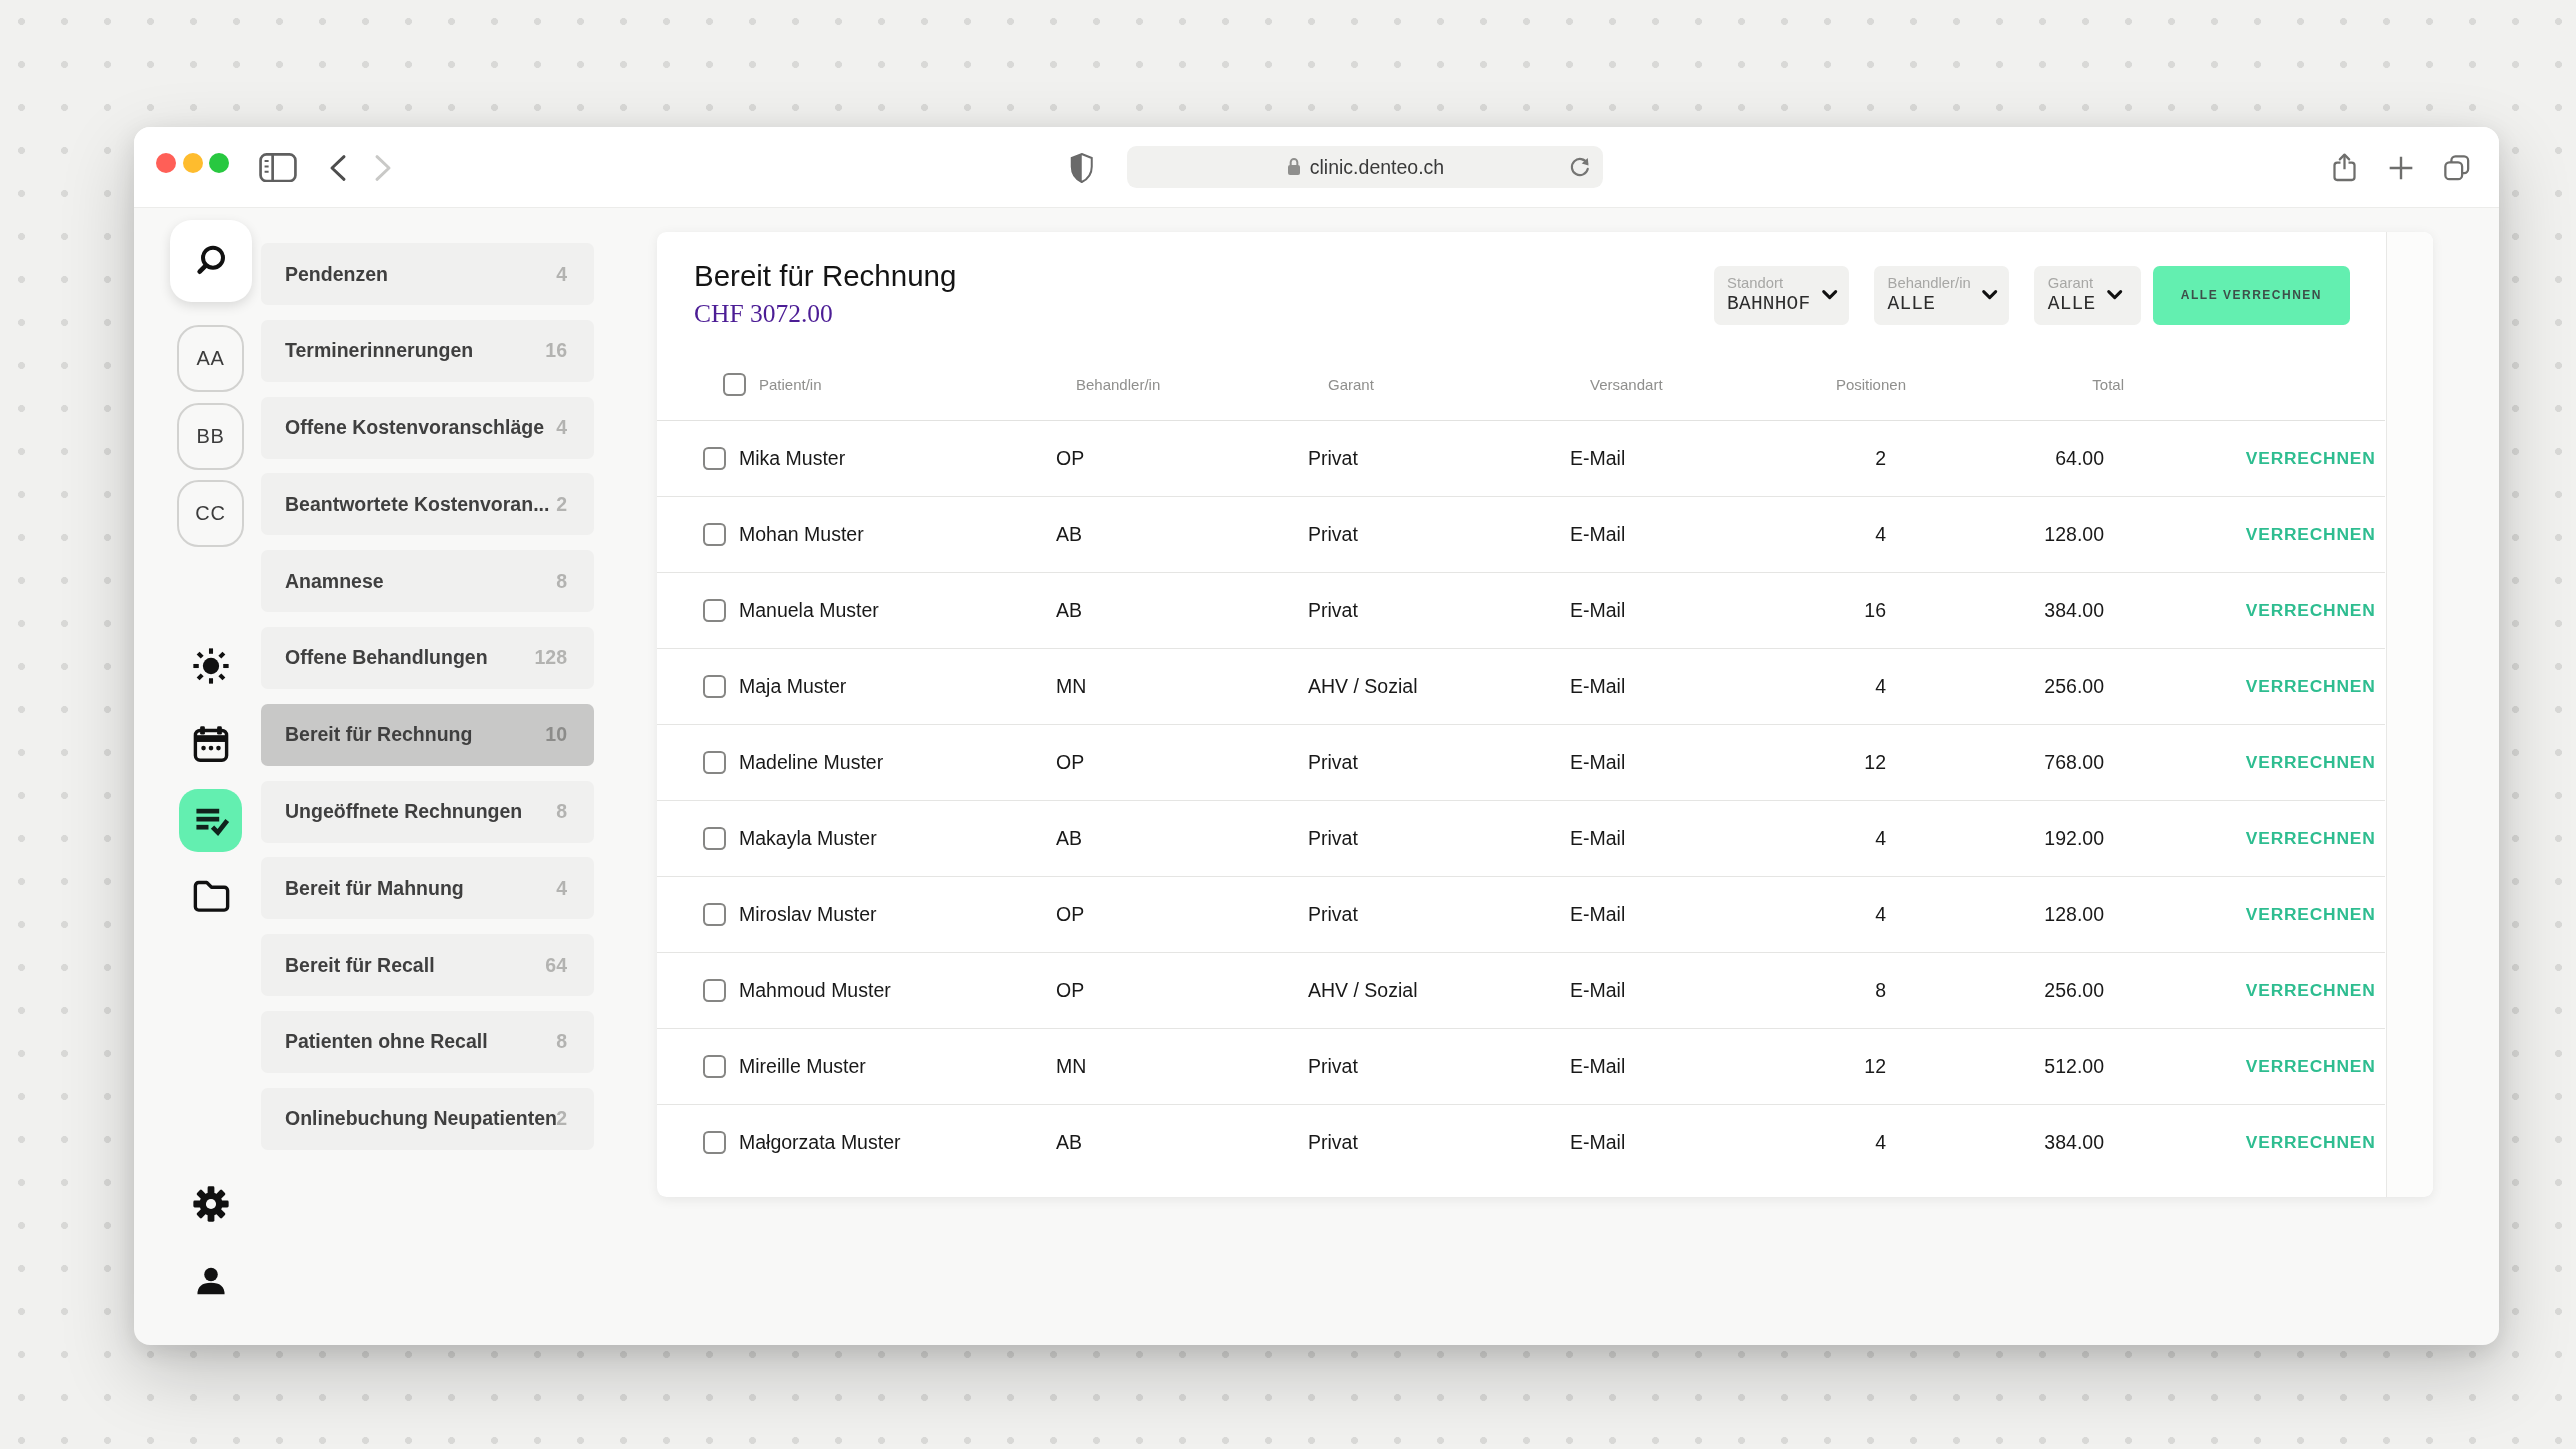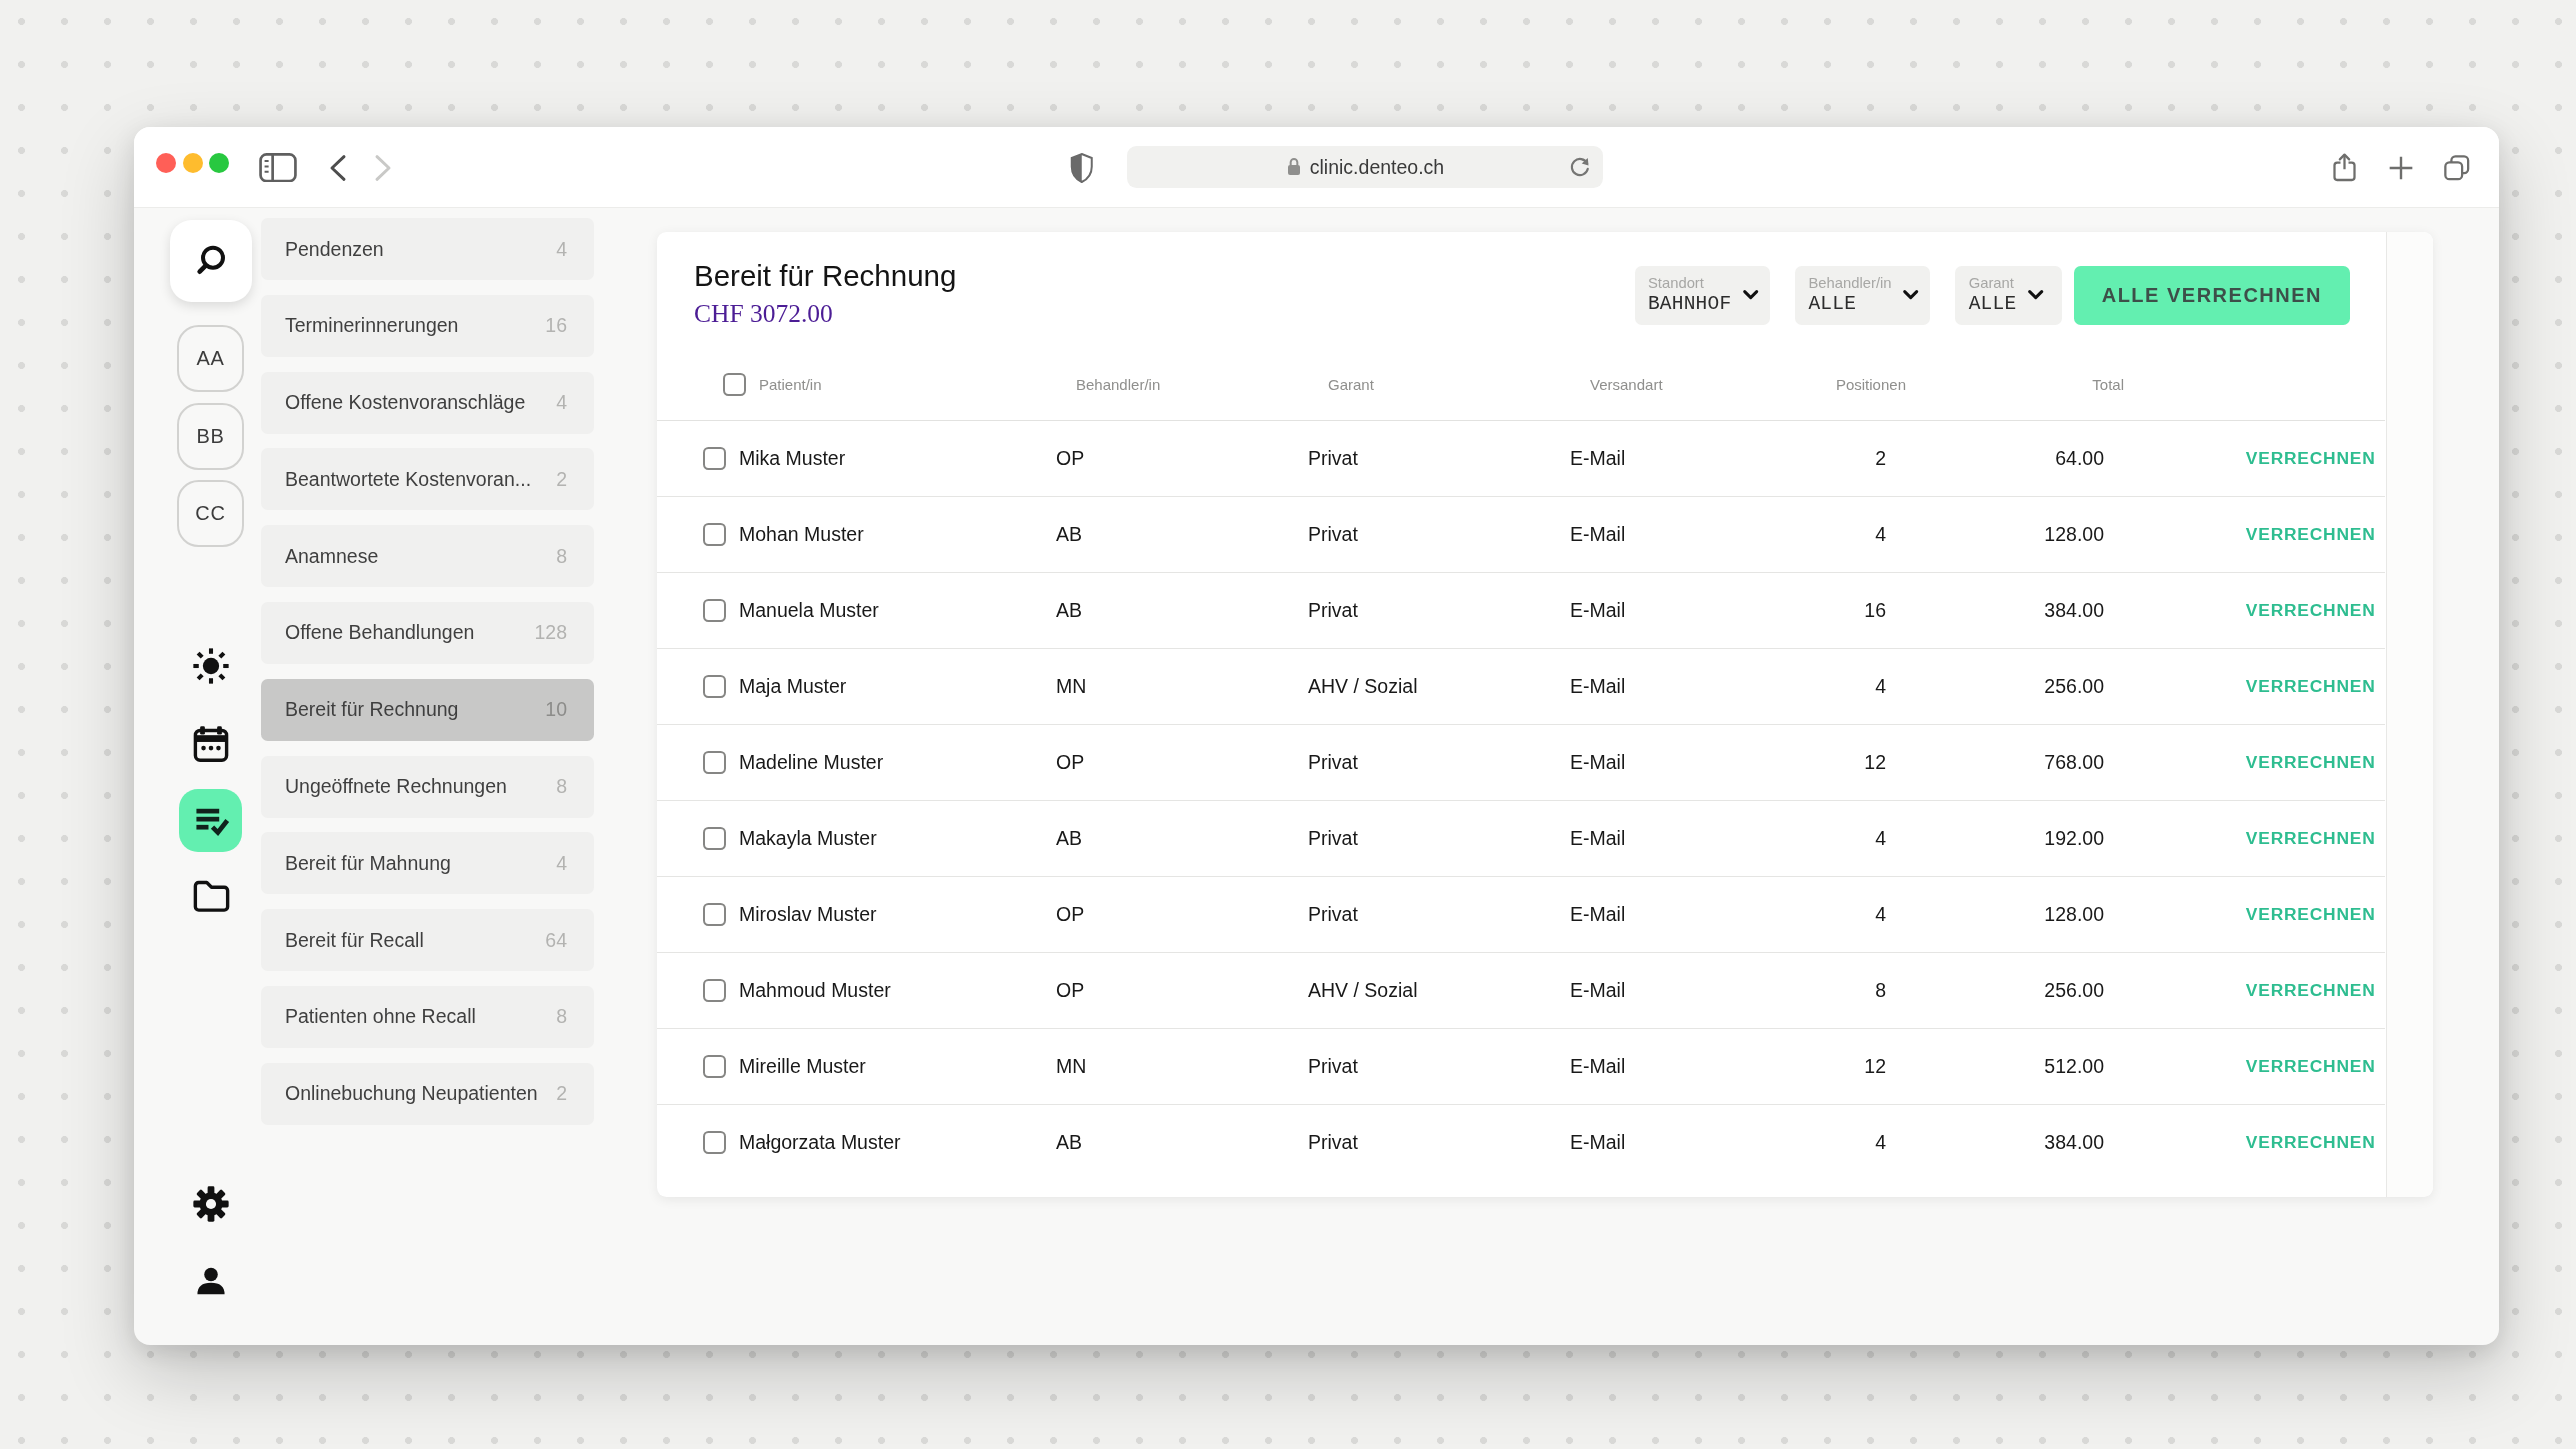--- a/index.html
+++ b/index.html
@@ -28,21 +28,21 @@
   }
   .urlbar .reload { position:absolute; right:10.7px; top:8px; }
   
   .app { position:relative; height:1136px; }
   
   .rail-item { position:absolute; display:flex; align-items:center; justify-content:center; background:none; border:none; cursor:pointer;margin-left:15px; }
   .search-btn { left:21px; top:12px; width:82px; height:82px; background:#ffffff; border-radius:21.5px; box-shadow:0 4px 12px rgba(0,0,0,.12); }
   .avatar { left:28px; width:67px; height:67px; border:2px solid #d2d2d0; border-radius:21.5px; font-size:20px; color:#3c3c3c; letter-spacing:0.7px; background:transparent; }
   .tasks-btn { left:30px; top:581px; width:63px; height:63px; border-radius:19px; }
   
-  .sidebar { position:absolute; left:127px; top:10px; width:333px; }
+  .sidebar { position:absolute; left:127px; top:35px; width:333px;font-weight:bold; }
   .side-item {
     height:62px; margin-bottom:14.8px; background:#f0f0ef; border-radius:6.7px;
     display:flex; align-items:center; padding:0 27px 0 24px; cursor:pointer;
   }
   .side-item .lbl { flex:1; font-size:19.5px; color:#3f3f3f; white-space:nowrap; overflow:hidden; }
   .side-item .cnt { font-size:19.5px; color:#b3b3b1; }
   .side-item.selected { background:#c8c8c7; }
   .side-item.selected .cnt { color:#8c8c8a; }
   
   .card {
@@ -55,21 +55,21 @@
   .filters { position:absolute; top:34px; right:83px; display:flex; gap:11.4px; height:59px; }
   .filter {
     background:#f1f1ef; border-radius:6.7px; padding:0 10.7px 0 13.4px;
     display:flex; align-items:center; gap:10.7px; cursor:pointer; border:none; min-width:107px;
   }
   .filter .ftxt { display:flex; flex-direction:column; align-items:flex-start; gap:2.7px; }
   .filter .flabel { font-size:14.8px; color:#a7a7a5; }
   .filter .fvalue { font-size:19.5px; font-weight:500; color:#2c2c2c; letter-spacing:0.2px;font-family:Liberation Mono, monospace; }
   .btn-primary {
     border:none; border-radius:6.7px; padding:0 28px; cursor:pointer;
-    font-family:inherit; font-size:20px; font-weight:600; letter-spacing:1.5px; color:#3d4f49;
+    font-family:inherit; font-size:12px; font-weight:600; letter-spacing:1.5px; color:#3d4f49;
   }
   
   .table { width:1728px; }
   .thead, .trow {
     display:grid;
     grid-template-columns:82px 317px 252px 262px 235px 81px 218px 1fr;
     align-items:center;
   }
   .thead { height:72px; border-bottom:1.3px solid #e2e2e0; font-size:15px; color:#8f8f8d;padding-left:20px; }
   .trow { height:76px; border-bottom:1.3px solid #e5e5e3; font-size:19.5px; color:#191919; cursor:default; }

